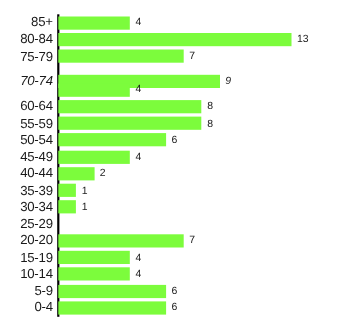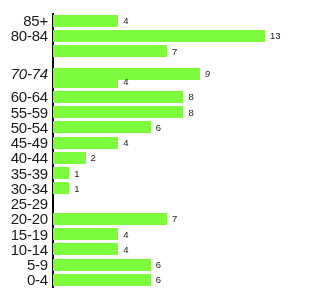--- a/index.html
+++ b/index.html
@@ -39,21 +39,21 @@
     height: 15.2px;
   }
   .cat-label {
     position: absolute;
     left: 0;
     top: 0;
     width: 48px;
     height: 15.2px;
     line-height: 15.2px;
     text-align: right;
-    font-size: 15px;
+    font-size: 12px;
     color: #1a1a1a;
     white-space: nowrap;
     letter-spacing: -0.2px;
   }
   .bar {
     position: absolute;
     left: 53px;
     top: 1.6px;
     height: 12px;
     background: #7CFC3C;
@@ -79,20 +79,21 @@
           <div class="cat-label">85+</div>
           <div class="bar" style="width: 65.2px; background: rgb(124, 252, 60);"></div>
           <div class="val-label" style="left: 123.2px;">4</div>
         </div>
         <div class="bar-row" style="top: 28.25px;">
           <div class="cat-label">80-84</div>
           <div class="bar" style="width: 211.9px; background: rgb(124, 252, 60);"></div>
           <div class="val-label" style="left: 269.9px;">13</div>
         </div>
         <div class="bar-row" style="top: 43.5px;">
+          <div class="cat-label">75-79</div>
           <div class="bar" style="width: 114.1px; background: rgb(124, 252, 60);"></div>
           <div class="val-label" style="left: 172.1px;">7</div>
         </div>
         <div class="bar-row" style="top: 66px; font-style: italic;">
           <div class="cat-label">70-74</div>
           <div class="bar" style="width: 146.7px; background: rgb(124, 252, 60);"></div>
           <div class="val-label" style="left: 204.7px;">9</div>
         </div>
         <div class="bar-row" style="top: 74px;">
           <div class="bar" style="width: 65.2px; background: rgb(124, 252, 60);"></div>

